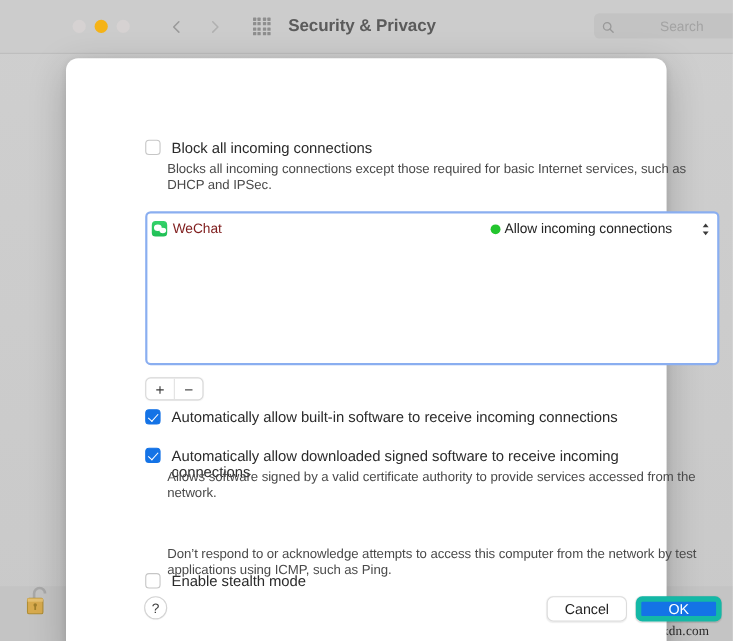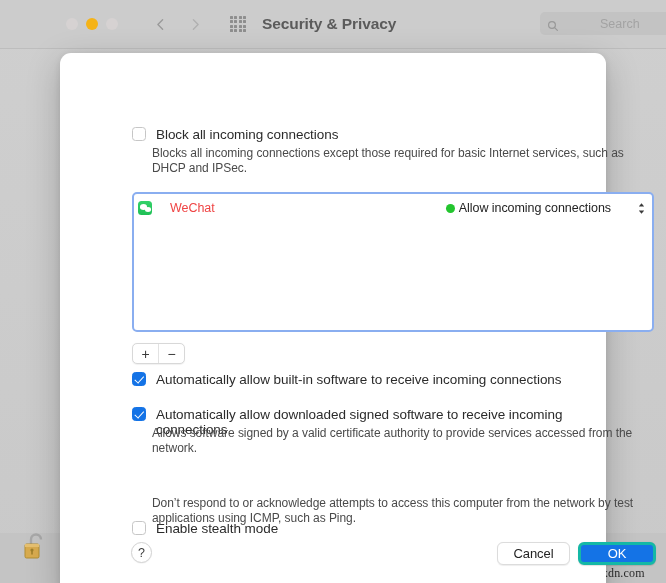--- a/index.html
+++ b/index.html
@@ -199,23 +199,23 @@
     overflow: hidden;
   }
   .appicon .b1, .appicon .b2 {
     position: absolute;
     background: #ffffff;
     border-radius: 50%;
   }
   .appicon .b1 { width: 7px; height: 5.5px; left: 1.5px; top: 3px; }
   .appicon .b2 { width: 6px; height: 4.5px; left: 6.5px; top: 6px; }
   .appname {
-    margin-left: 18px;
+    margin-left: 5px;
     font-size: 12.5px;
-    color: #ef4444;
+    color: #7f1d1d;
     letter-spacing: -0.05px;
   }
   .statuswrap {
     margin-left: auto;
     display: flex;
     align-items: center;
     gap: 4px;
   }
   .dot {
     width: 9px; height: 9px;
@@ -296,21 +296,21 @@
   .btn.cancel {
     left: 437px; top: 489px; width: 73px;
     background: #ffffff;
     border: 1px solid #dcdcdc;
     color: #232323;
     box-shadow: 0 0.5px 1px rgba(0,0,0,0.07);
   }
   .btn.ok {
     left: 518px; top: 489px; width: 78px;
     background: #1473e6;
-    border: 3px solid #14b8a6;
+    border: 5px solid #14b8a6;
     color: #ffffff;
     box-shadow: 0 0.5px 1px rgba(0,0,0,0.12);
   }
 
   
   .bottombar {
     position: absolute;
     left: 0; bottom: 0;
     width: 666px; height: 50px;
     background: #c4c4c4;

